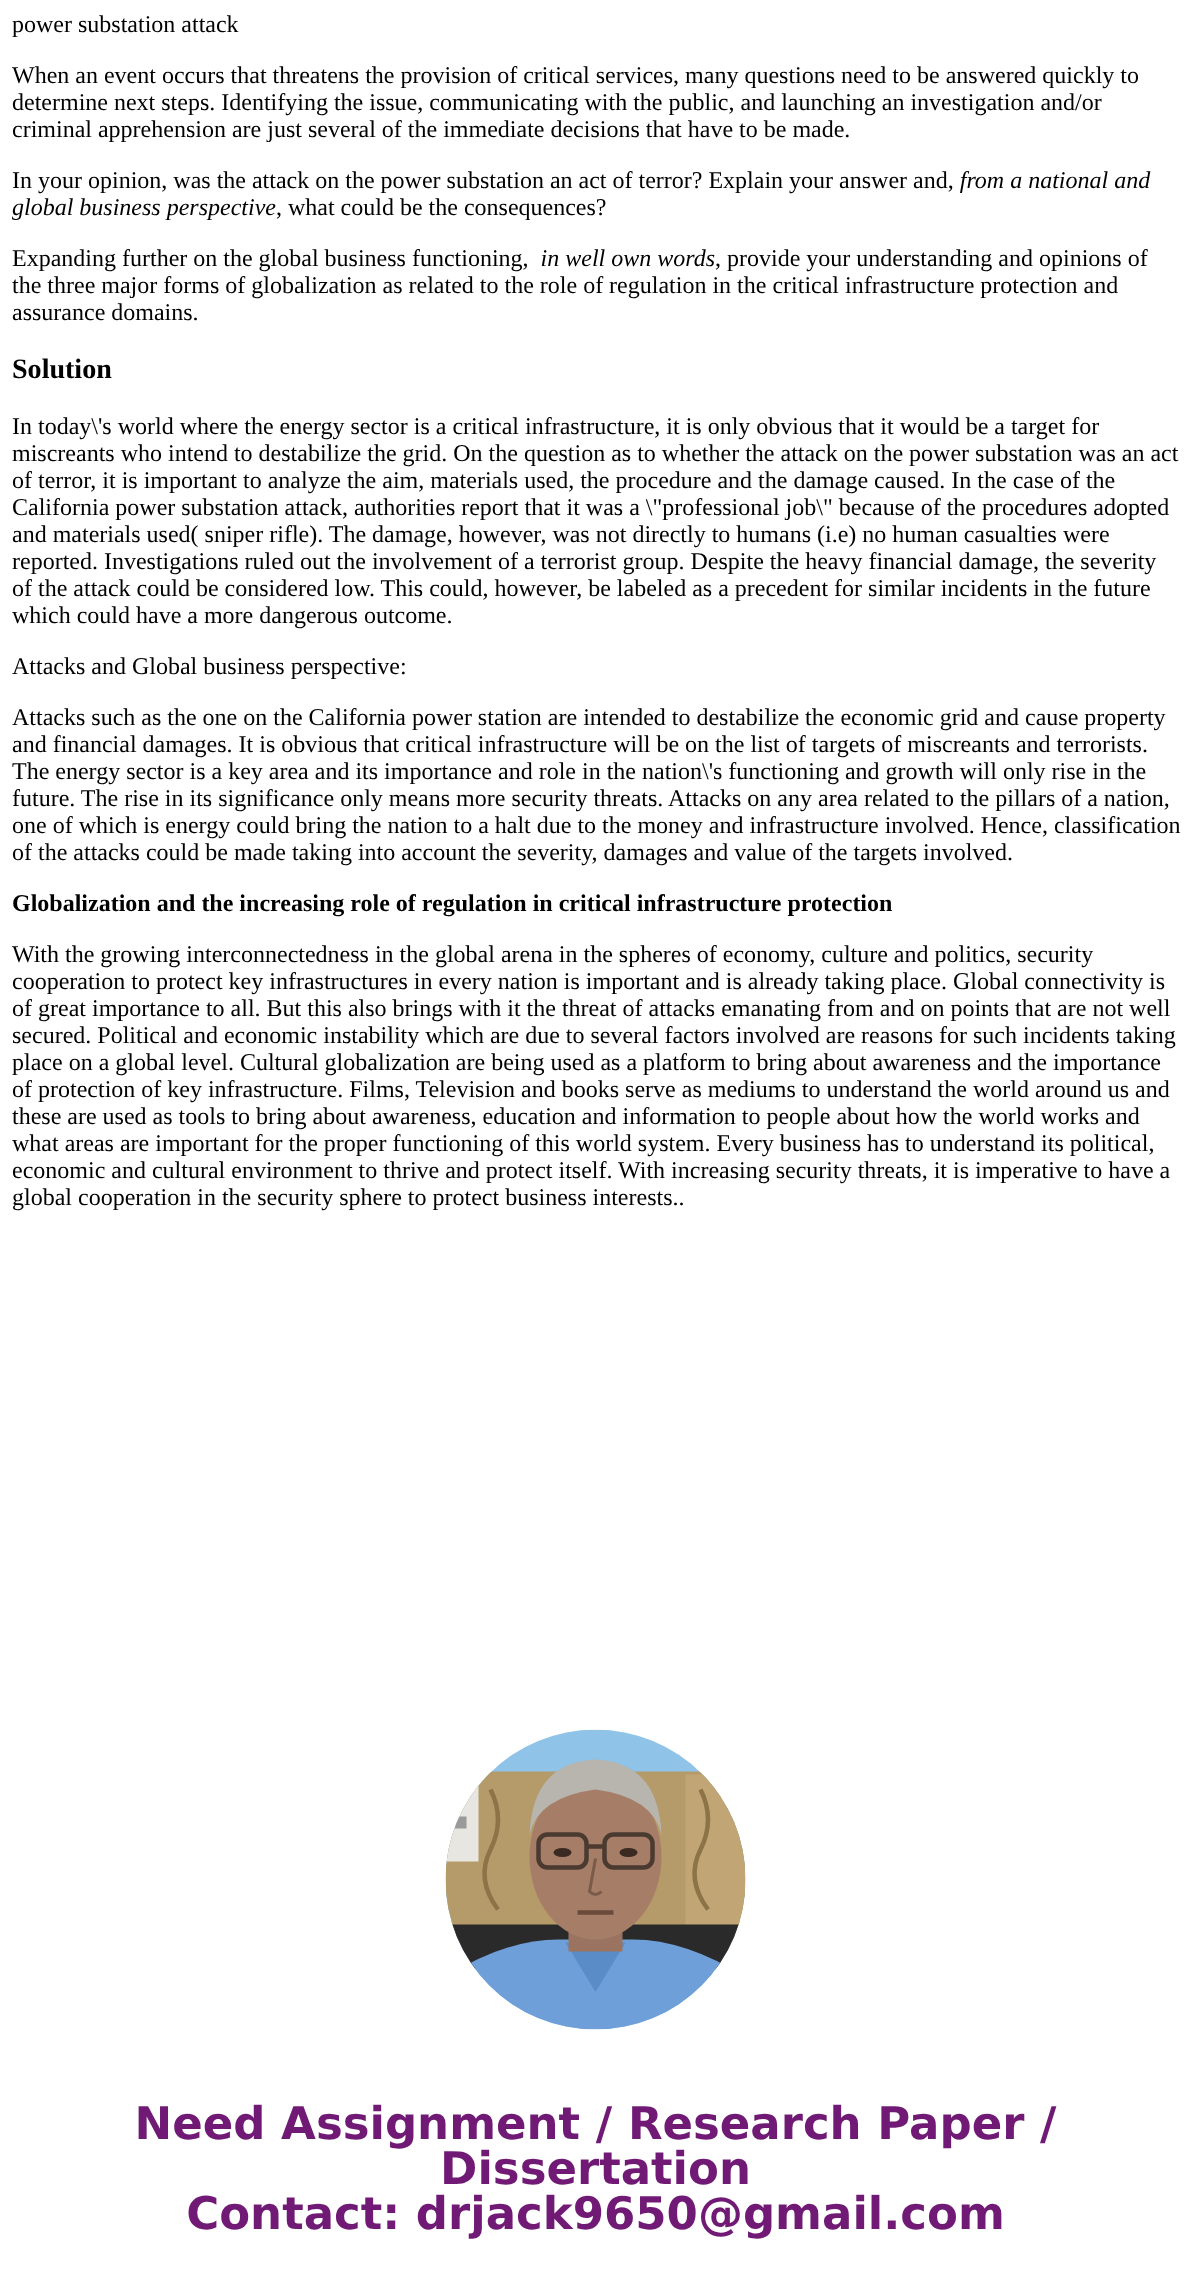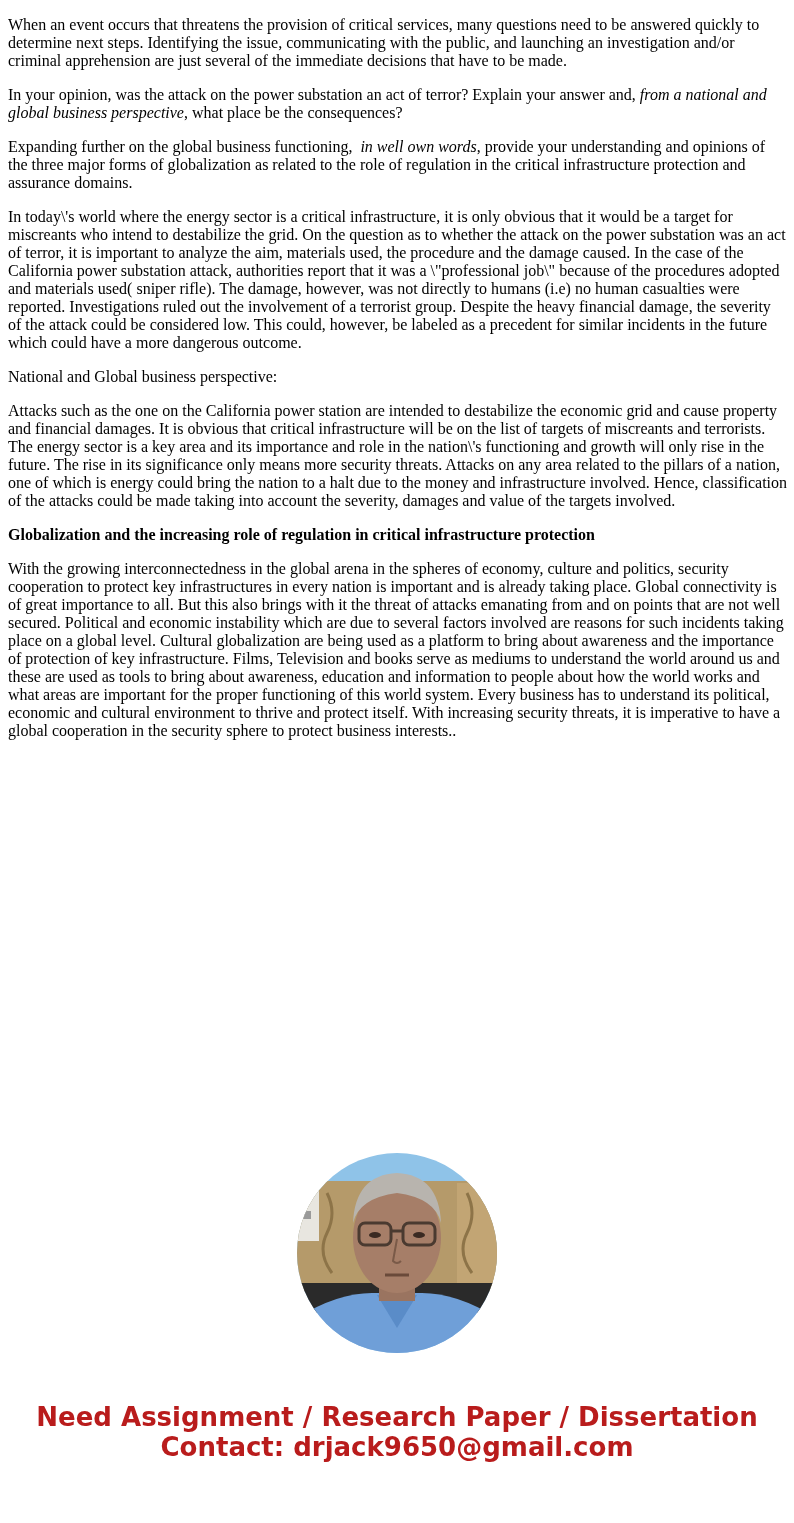--- a/index.html
+++ b/index.html
@@ -50,37 +50,39 @@
       overflow: hidden;
     }
     .footer {
       position: absolute;
       left: 0;
       top: 1402px;
       width: 794px;
       text-align: center;
       font-family: "DejaVu Sans", sans-serif;
       font-weight: bold;
-      font-size: 26px;
+      font-size: 30px;
       line-height: 30px;
-      color: #b91c1c;
+      color: #701a75;
     }
     .footer div { display: block; }
   </style>
 </head>
 <body>
 
 <div class="content">
+  <p class="first">power substation attack</p>
   <p>When an event occurs that threatens the provision of critical services, many questions need to be answered quickly to determine next steps. Identifying the issue, communicating with the public, and launching an investigation and/or criminal apprehension are just several of the immediate decisions that have to be made.</p>
-  <p><span>In your opinion, was the attack on the power substation an act of terror? Explain your answer and, </span><em>from a national and global business perspective</em><span>, what place be the consequences?</span></p>
+  <p><span>In your opinion, was the attack on the power substation an act of terror? Explain your answer and, </span><em>from a national and global business perspective</em><span>, what could be the consequences?</span></p>
   <p><span style="white-space:pre-wrap">Expanding further on the global business functioning,  </span><em>in well own words</em><span>, provide your understanding and opinions of the three major forms of globalization as related to the role of regulation in the critical infrastructure protection and assurance domains.</span></p>
 
+  <h3>Solution</h3>
 
   <p>In today\'s world where the energy sector is a critical infrastructure, it is only obvious that it would be a target for miscreants who intend to destabilize the grid. On the question as to whether the attack on the power substation was an act of terror, it is important to analyze the aim, materials used, the procedure and the damage caused. In the case of the California power substation attack, authorities report that it was a \"professional job\" because of the procedures adopted and materials used( sniper rifle). The damage, however, was not directly to humans (i.e) no human casualties were reported. Investigations ruled out the involvement of a terrorist group. Despite the heavy financial damage, the severity of the attack could be considered low. This could, however, be labeled as a precedent for similar incidents in the future which could have a more dangerous outcome.</p>
-  <p>National and Global business perspective:</p>
+  <p>Attacks and Global business perspective:</p>
   <p>Attacks such as the one on the California power station are intended to destabilize the economic grid and cause property and financial damages. It is obvious that critical infrastructure will be on the list of targets of miscreants and terrorists. The energy sector is a key area and its importance and role in the nation\'s functioning and growth will only rise in the future. The rise in its significance only means more security threats. Attacks on any area related to the pillars of a nation, one of which is energy could bring the nation to a halt due to the money and infrastructure involved. Hence, classification of the attacks could be made taking into account the severity, damages and value of the targets involved.</p>
   <p class="bold-para">Globalization and the increasing role of regulation in critical infrastructure protection</p>
   <p>With the growing interconnectedness in the global arena in the spheres of economy, culture and politics, security cooperation to protect key infrastructures in every nation is important and is already taking place. Global connectivity is of great importance to all. But this also brings with it the threat of attacks emanating from and on points that are not well secured. Political and economic instability which are due to several factors involved are reasons for such incidents taking place on a global level. Cultural globalization are being used as a platform to bring about awareness and the importance of protection of key infrastructure. Films, Television and books serve as mediums to understand the world around us and these are used as tools to bring about awareness, education and information to people about how the world works and what areas are important for the proper functioning of this world system. Every business has to understand its political, economic and cultural environment to thrive and protect itself. With increasing security threats, it is imperative to have a global cooperation in the security sphere to protect business interests..</p>
 </div>
 
 <div class="avatar-wrap">
   <svg width="200" height="200" viewBox="0 0 200 200" xmlns="http://www.w3.org/2000/svg">
 
     <rect x="0" y="0" width="200" height="200" fill="#8fc3e8"></rect>
 

